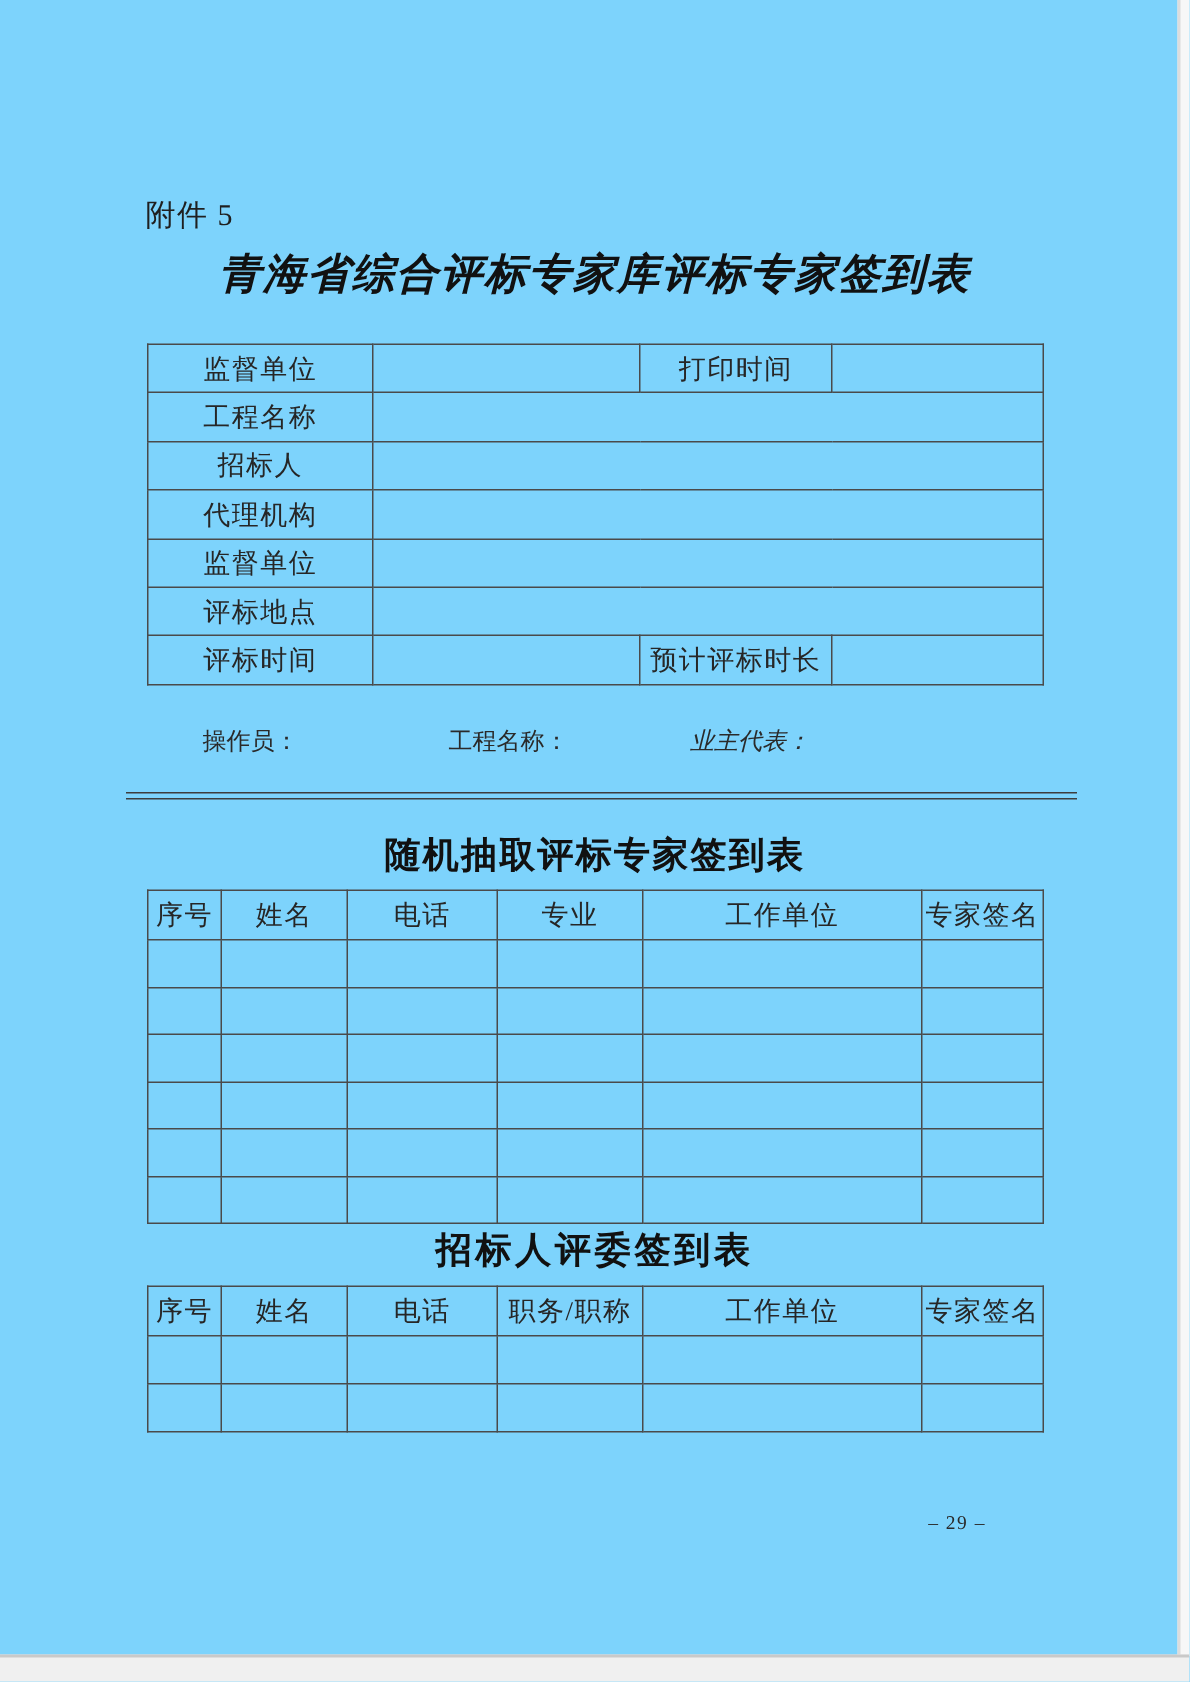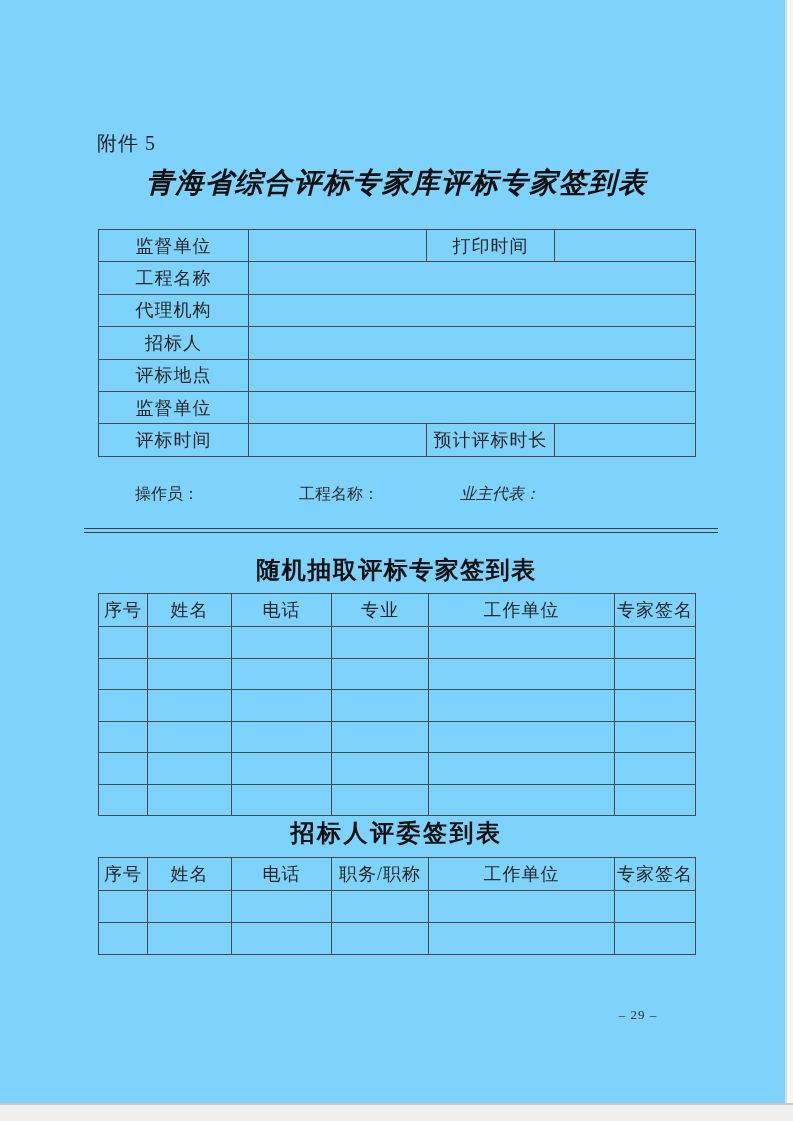--- a/index.html
+++ b/index.html
@@ -92,33 +92,33 @@
       <td>监督单位</td>
       <td></td>
       <td>打印时间</td>
       <td></td>
     </tr>
     <tr>
       <td>工程名称</td>
       <td colspan="3"></td>
     </tr>
     <tr>
+      <td>招标人</td>
+      <td colspan="3"></td>
+    </tr>
+    <tr>
       <td>代理机构</td>
       <td colspan="3"></td>
     </tr>
     <tr>
-      <td>招标人</td>
+      <td>监督单位</td>
       <td colspan="3"></td>
     </tr>
     <tr>
       <td>评标地点</td>
-      <td colspan="3"></td>
-    </tr>
-    <tr>
-      <td>监督单位</td>
       <td colspan="3"></td>
     </tr>
     <tr>
       <td>评标时间</td>
       <td></td>
       <td>预计评标时长</td>
       <td></td>
     </tr>
   </tbody>
     </table>

